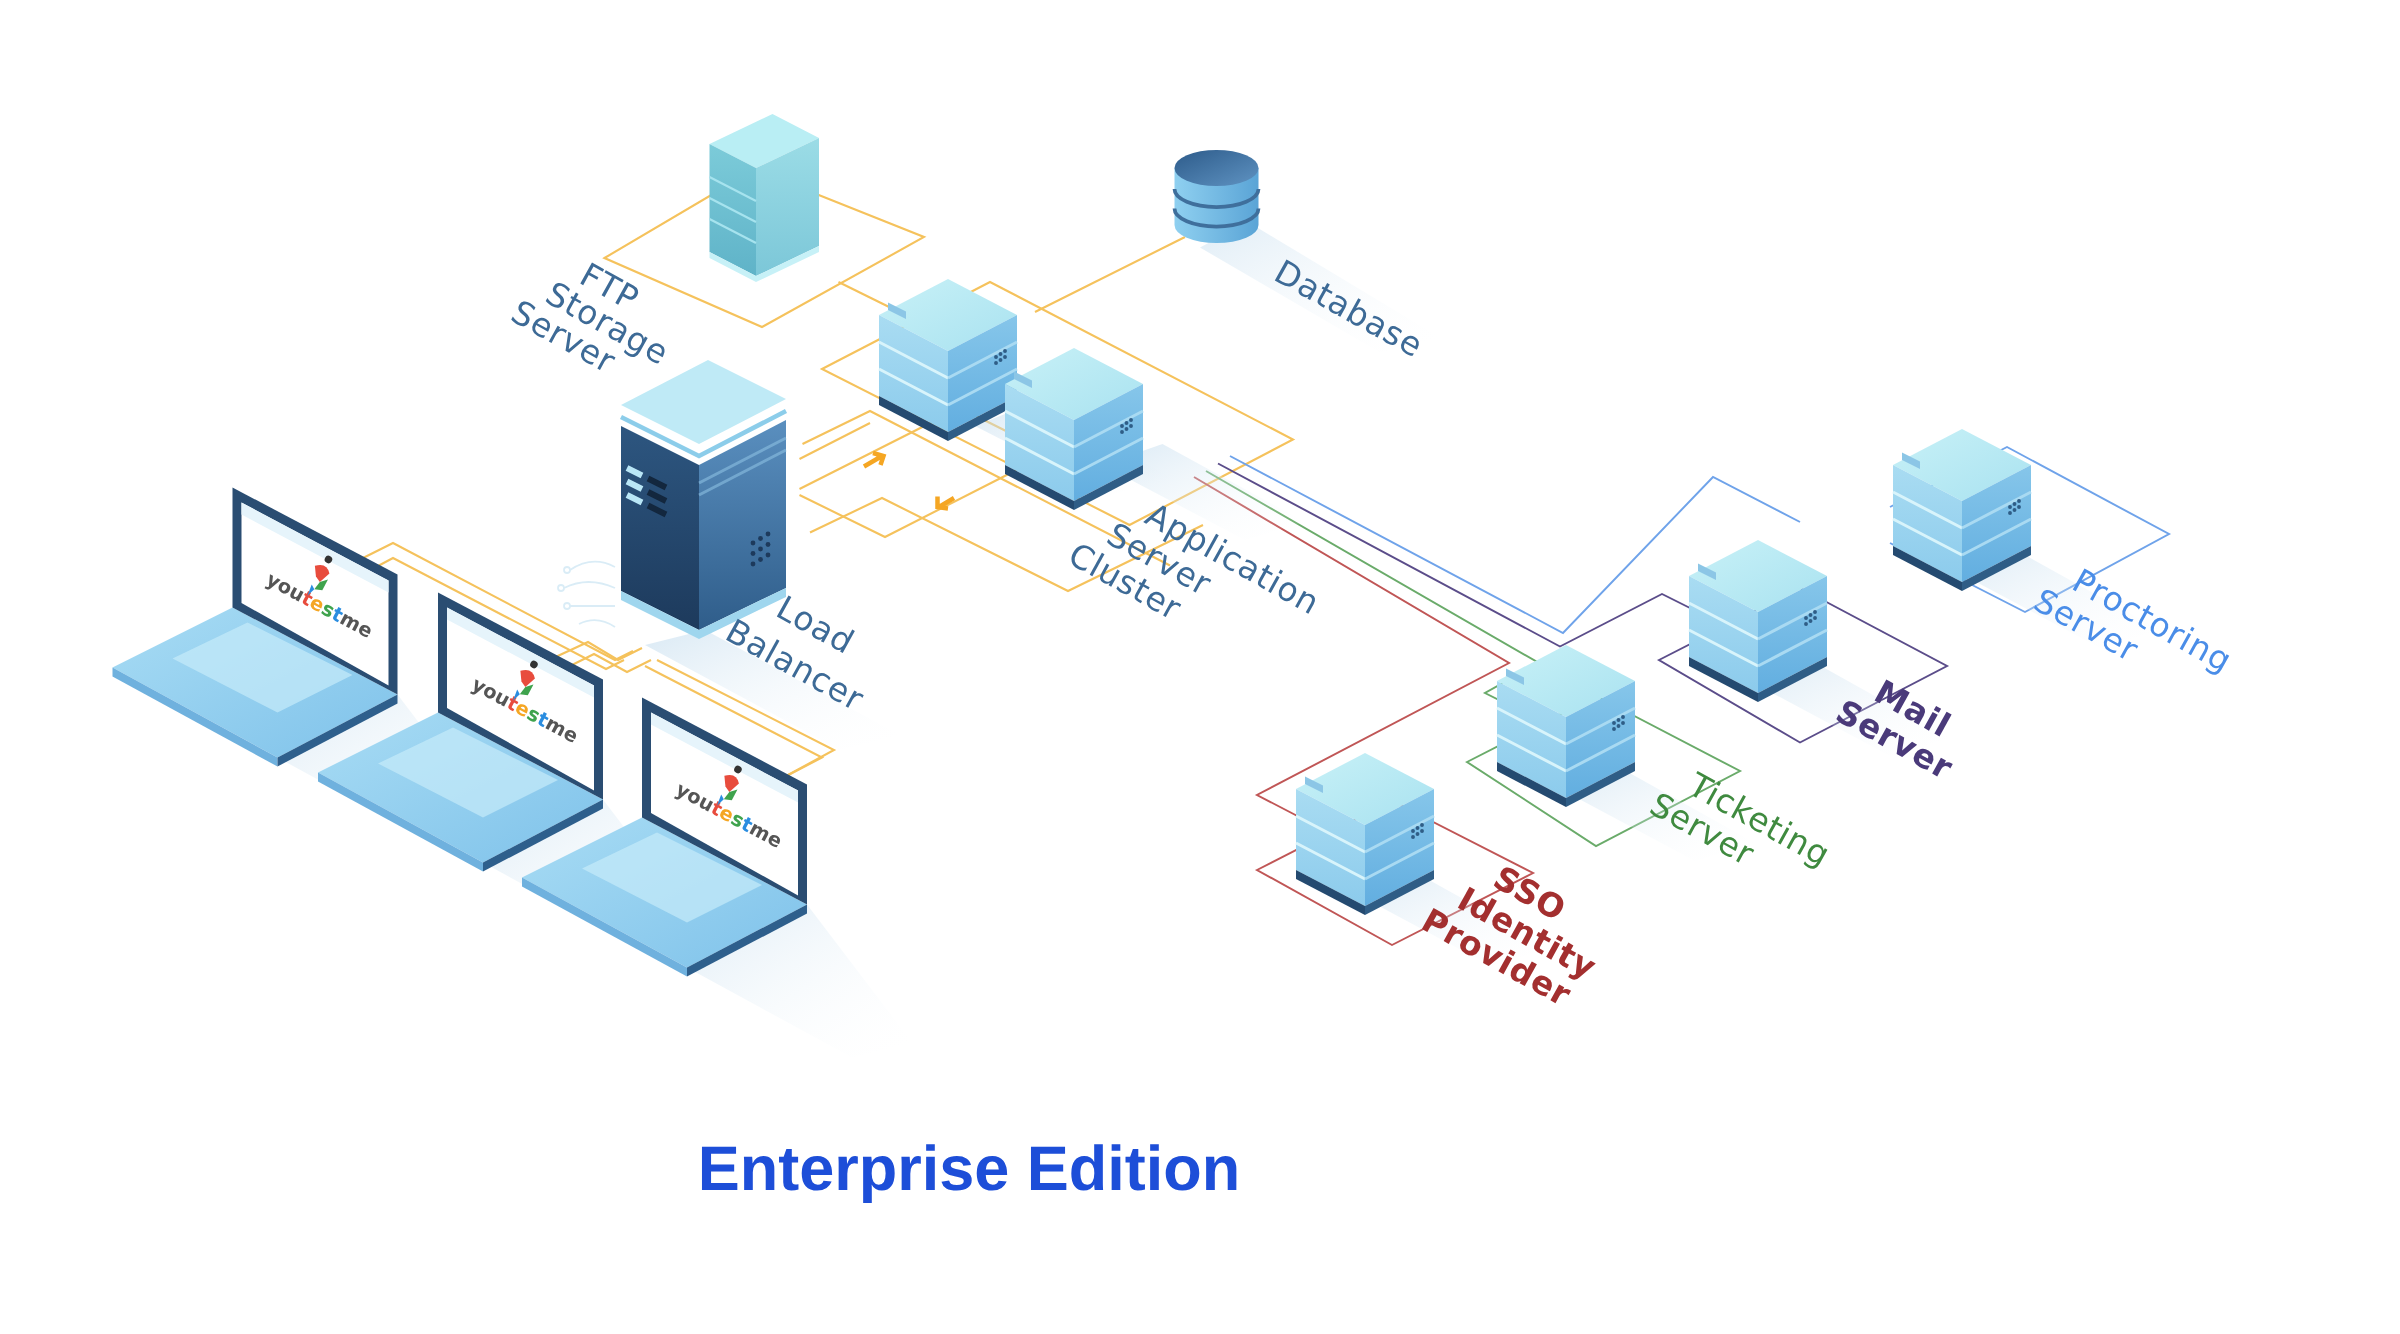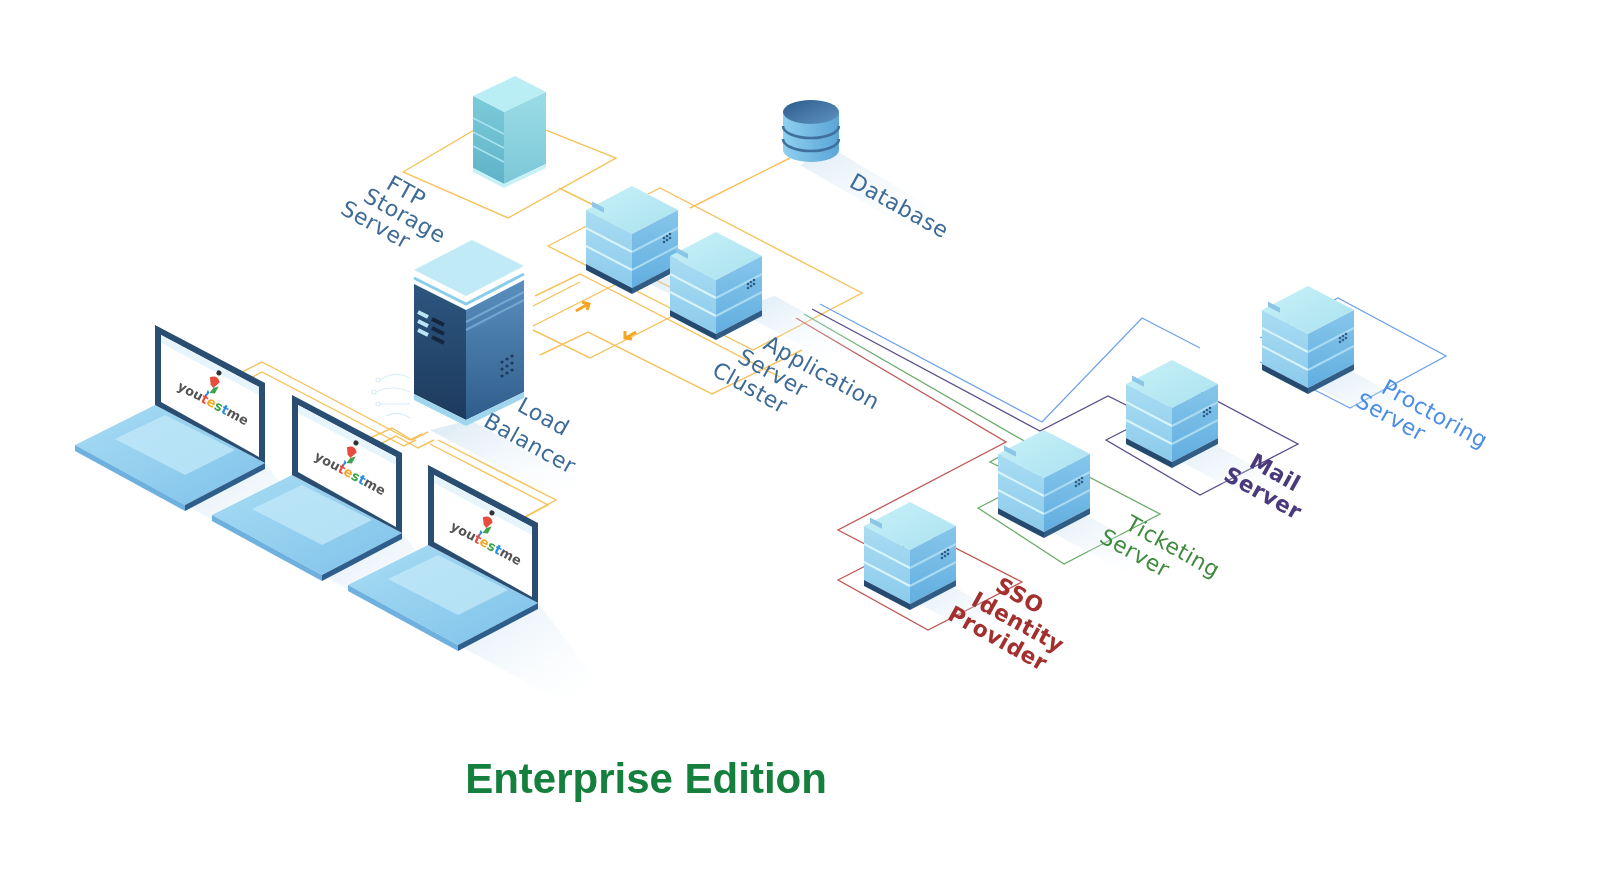--- a/index.html
+++ b/index.html
@@ -1,20 +1,20 @@
 <!DOCTYPE html>
 <html><head>
 <meta charset="utf-8">
 <style>
   html, body { margin:0; padding:0; background:#ffffff; }
   body { width:1600px; height:889px; position:relative; overflow:hidden; font-family:"DejaVu Sans", sans-serif; }
   #stage { position:absolute; left:0; top:0; width:1600px; height:889px; }
   .lbl { font-family:"DejaVu Sans", sans-serif; font-size:22px; letter-spacing:0.5px; }
   .caption { position:absolute; left:0; width:1292px; top:755px; text-align:center;
-             font-family:"Liberation Sans", sans-serif; font-weight:bold; font-size:42px; color:#15803d; }
+             font-family:"Liberation Sans", sans-serif; font-weight:bold; font-size:42px; color:#1d4ed8; }
 </style>
 </head>
 <body>
 
 <svg id="stage" viewBox="0 0 1600 889">
   <defs>
     <linearGradient id="boxTop" x1="0" y1="0" x2="1" y2="1">
       <stop offset="0" stop-color="#c8f1f7"></stop>
         <stop offset="1" stop-color="#a9e2f0"></stop>
     </linearGradient>

